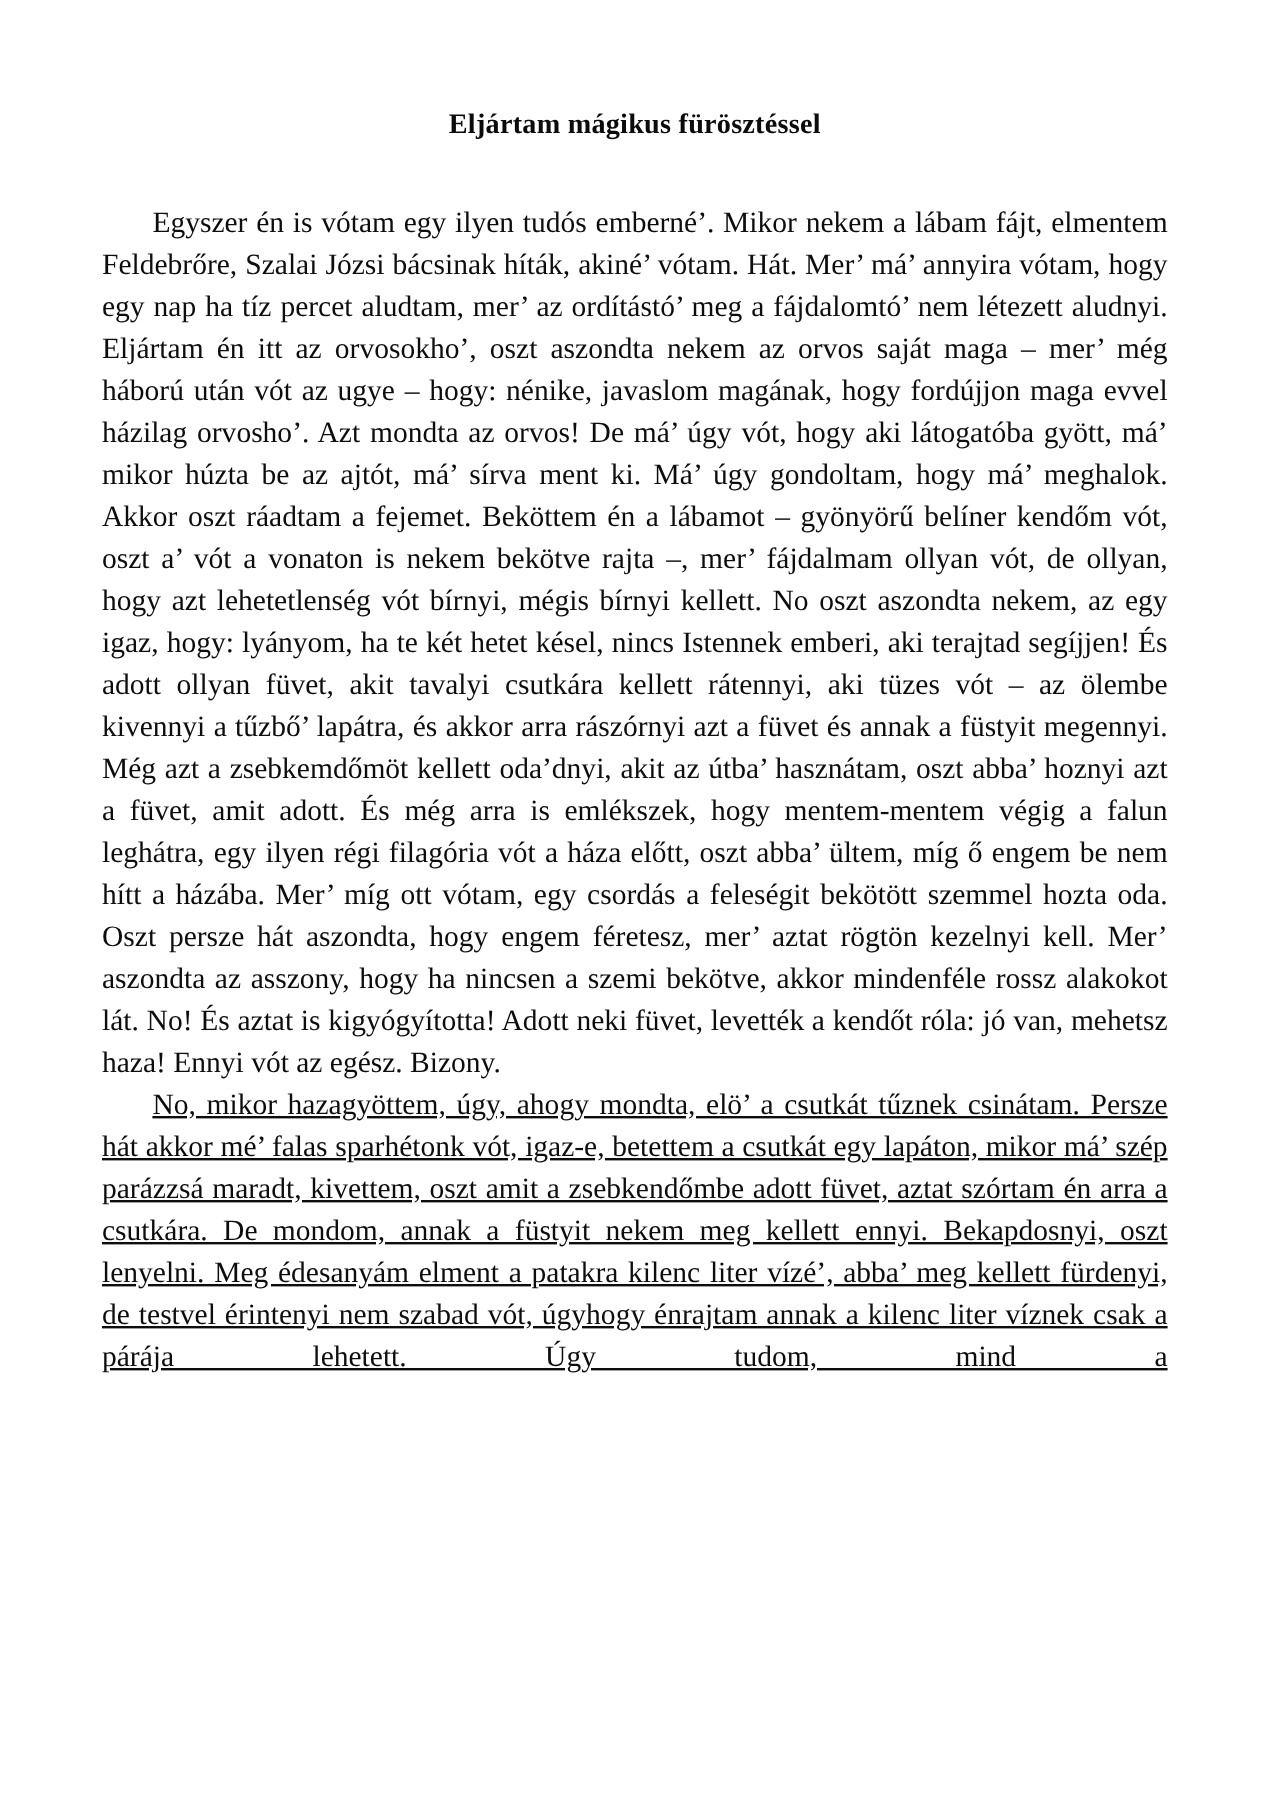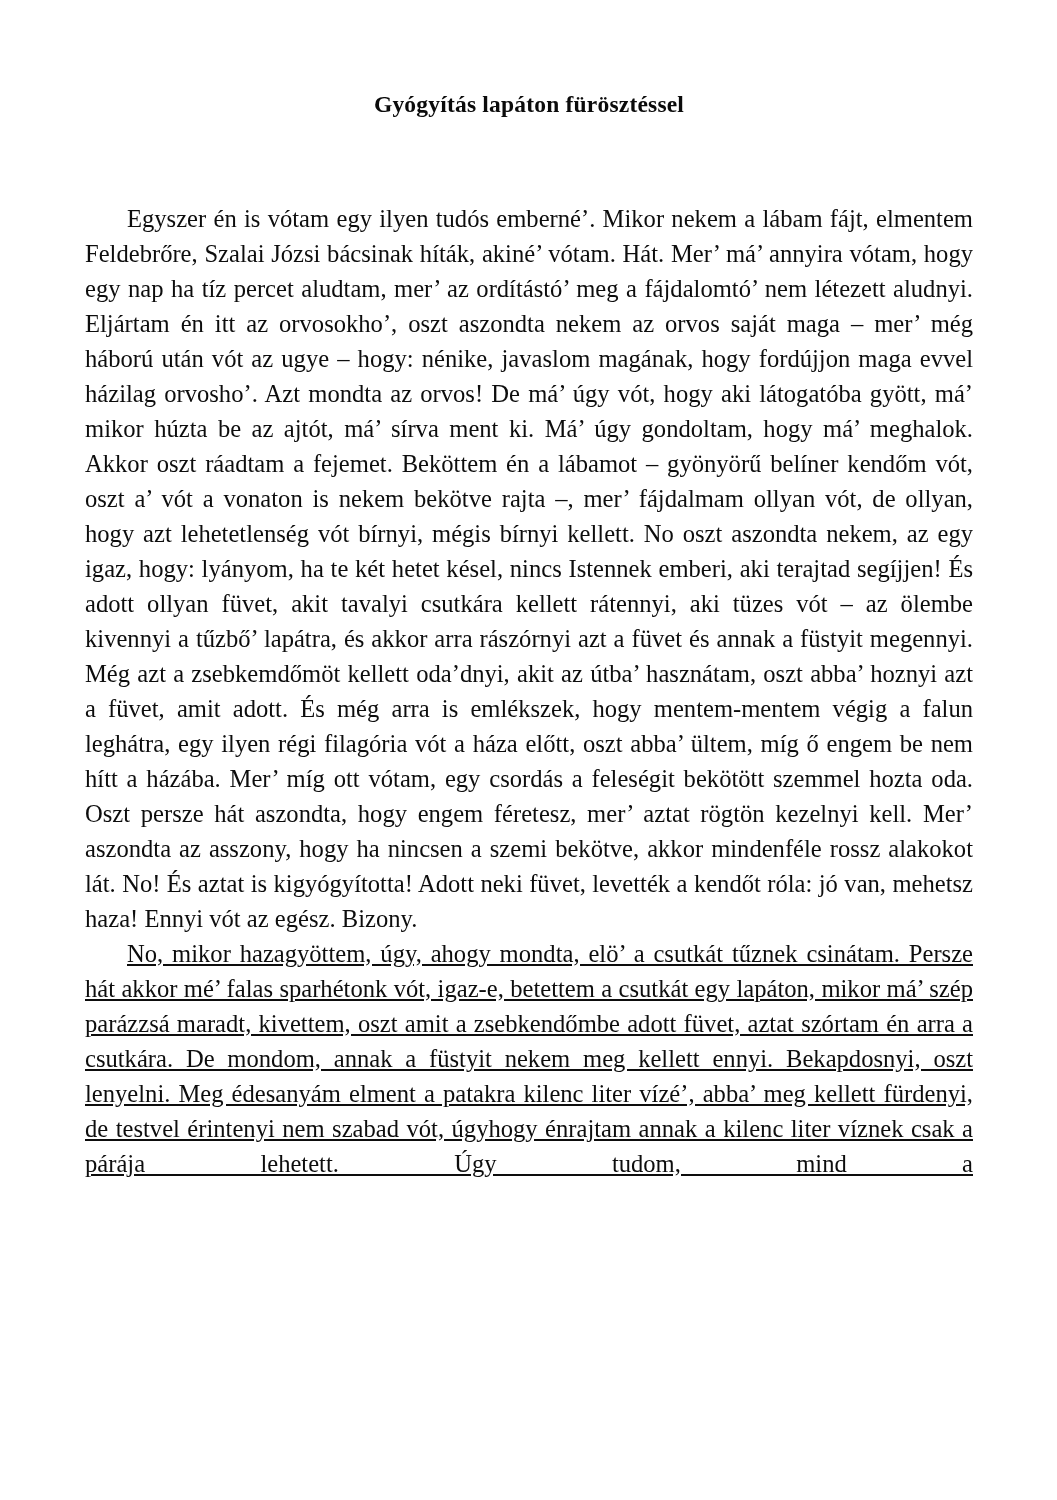--- a/index.html
+++ b/index.html
@@ -38,21 +38,21 @@
     font-size: 24.6px;
     line-height: 35px;
     color: #0d0d0d;
     text-align: justify;
     text-justify: inter-word;
     margin: 0;
     hyphens: none;
     -webkit-hyphens: none;
   }
   .body-text.first {
-    margin-top: 84px;
+    margin-top: 51px;
   }
   .body-text .indent {
     display: inline-block;
     width: 42px;
   }
   .body-text:last-of-type {
     text-align: justify;
     text-decoration: underline;
   }
   
@@ -64,20 +64,20 @@
     display: inline-block;
     width: 100%;
   }
 </style>
 </head>
 <body>
 
 <div class="page">
   <div class="content">
 
-    <h1 class="doc-title">Gyógyítás lapáton fürösztéssel</h1>
+    <h1 class="doc-title">Eljártam mágikus fürösztéssel</h1>
 
     <p class="body-text first"><span class="indent"></span><span>Egyszer én is vótam egy ilyen tudós emberné’. Mikor nekem a lábam fájt, elmentem Feldebrőre, Szalai Józsi bácsinak híták, akiné’ vótam. Hát. Mer’ má’ annyira vótam, hogy egy nap ha tíz percet aludtam, mer’ az ordítástó’ meg a fájdalomtó’ nem létezett aludnyi. Eljártam én itt az orvosokho’, oszt aszondta nekem az orvos saját maga – mer’ még háború után vót az ugye – hogy: nénike, javaslom magának, hogy fordújjon maga evvel házilag orvosho’. Azt mondta az orvos! De má’ úgy vót, hogy aki látogatóba gyött, má’ mikor húzta be az ajtót, má’ sírva ment ki. Má’ úgy gondoltam, hogy má’ meghalok. Akkor oszt ráadtam a fejemet. Beköttem én a lábamot – gyönyörű belíner kendőm vót, oszt a’ vót a vonaton is nekem bekötve rajta –, mer’ fájdalmam ollyan vót, de ollyan, hogy azt lehetetlenség vót bírnyi, mégis bírnyi kellett. No oszt aszondta nekem, az egy igaz, hogy: lyányom, ha te két hetet késel, nincs Istennek emberi, aki terajtad segíjjen! És adott ollyan füvet, akit tavalyi csutkára kellett rátennyi, aki tüzes vót – az ölembe kivennyi a tűzbő’ lapátra, és akkor arra rászórnyi azt a füvet és annak a füstyit megennyi. Még azt a zsebkemdőmöt kellett oda’dnyi, akit az útba’ hasznátam, oszt abba’ hoznyi azt a füvet, amit adott. És még arra is emlékszek, hogy mentem-mentem végig a falun leghátra, egy ilyen régi filagória vót a háza előtt, oszt abba’ ültem, míg ő engem be nem hítt a házába. Mer’ míg ott vótam, egy csordás a feleségit bekötött szemmel hozta oda. Oszt persze hát aszondta, hogy engem féretesz, mer’ aztat rögtön kezelnyi kell. Mer’ aszondta az asszony, hogy ha nincsen a szemi bekötve, akkor mindenféle rossz alakokot lát. No! És aztat is kigyógyította! Adott neki füvet, levették a kendőt róla: jó van, mehetsz haza! Ennyi vót az egész. Bizony.</span></p>
 
     <p class="body-text para-final"><span class="indent"></span><span>No, mikor hazagyöttem, úgy, ahogy mondta, elö’ a csutkát tűznek csinátam. Persze hát akkor mé’ falas sparhétonk vót, igaz-e, betettem a csutkát egy lapáton, mikor má’ szép parázzsá maradt, kivettem, oszt amit a zsebkendőmbe adott füvet, aztat szórtam én arra a csutkára. De mondom, annak a füstyit nekem meg kellett ennyi. Bekapdosnyi, oszt lenyelni. Meg édesanyám elment a patakra kilenc liter vízé’, abba’ meg kellett fürdenyi, de testvel érintenyi nem szabad vót, úgyhogy énrajtam annak a kilenc liter víznek csak a párája lehetett. Úgy tudom, mind a</span></p>
 
   </div>
 </div>
 
 </body></html>

